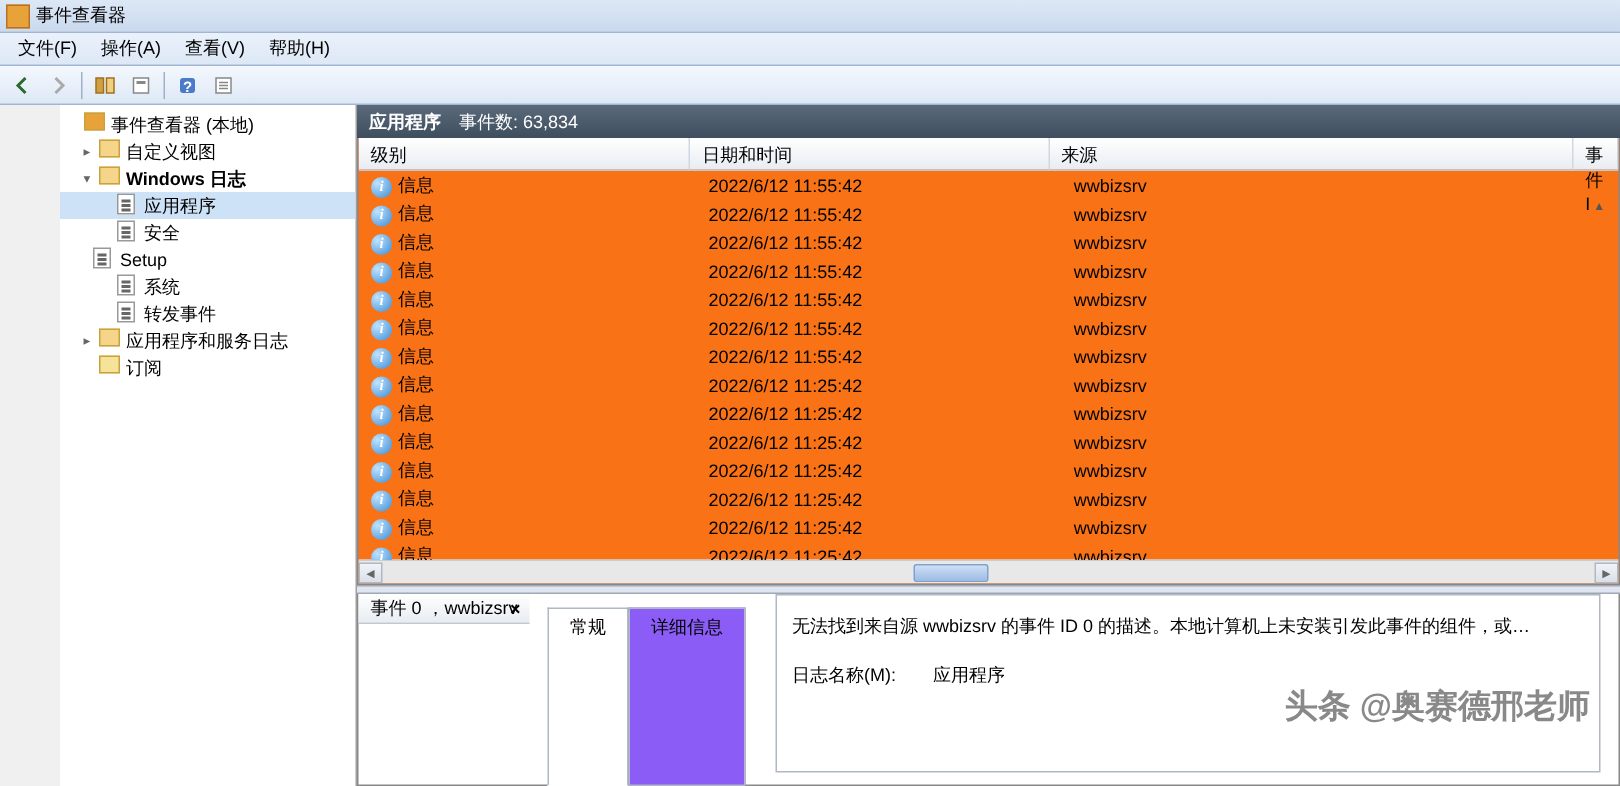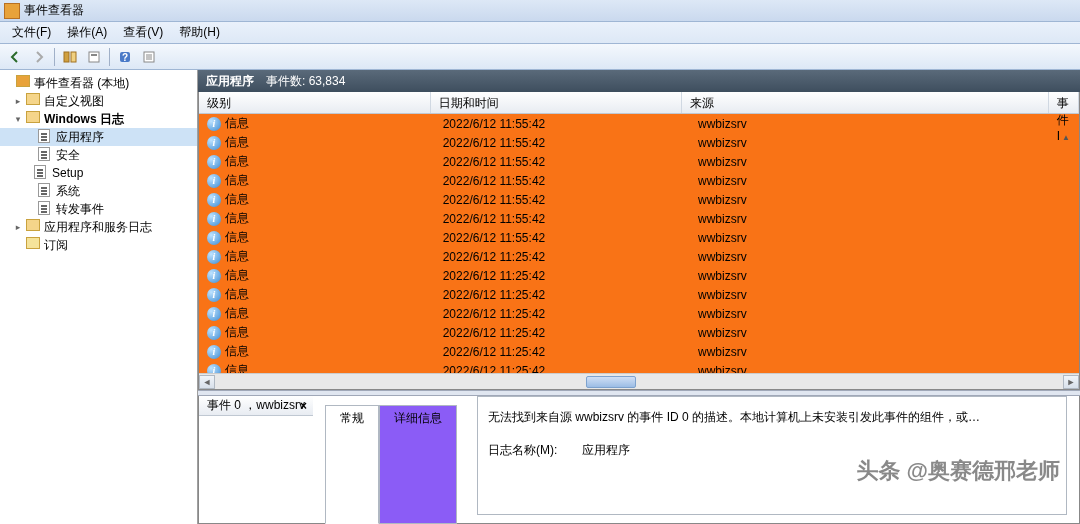--- a/index.html
+++ b/index.html
@@ -48,20 +48,21 @@
 .tb-btn {
   width: 22px; height: 22px;
   display: flex; align-items: center; justify-content: center;
   border: 1px solid transparent;
 }
 .tb-sep { width: 1px; height: 18px; background: #a0b0c8; margin: 0 2px; }
 .main {
   flex: 1;
   display: flex;
   overflow: hidden;
+  margin-left: 40px;
 }
 .tree {
   width: 198px;
   background: #fff;
   border-right: 1px solid #a0a0a0;
   padding: 4px 0;
   overflow: auto;
 }
 .tree-item {
   display: flex;
@@ -332,21 +333,21 @@
           <span class="log-icon"></span>
         </span>
       <span>应用程序</span>
     </div>
     <div class="tree-item" style="padding-left:36px">
       <span class="icon">
           <span class="log-icon"></span>
         </span>
       <span>安全</span>
     </div>
-    <div class="tree-item" style="padding-left:32px">
+    <div class="tree-item" style="padding-left:20px">
       <span class="icon">
           <span class="log-icon"></span>
         </span>
       <span>Setup</span>
     </div>
     <div class="tree-item" style="padding-left:36px">
       <span class="icon">
           <span class="log-icon"></span>
         </span>
       <span>系统</span>

